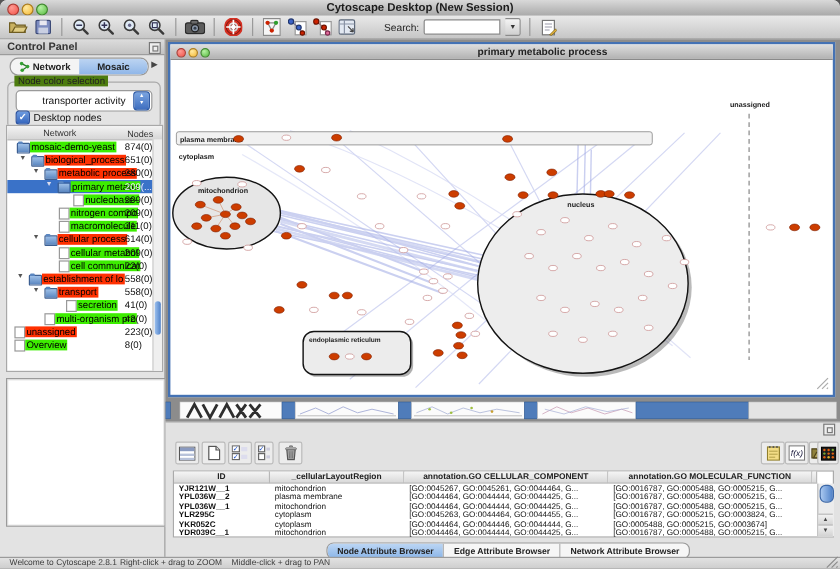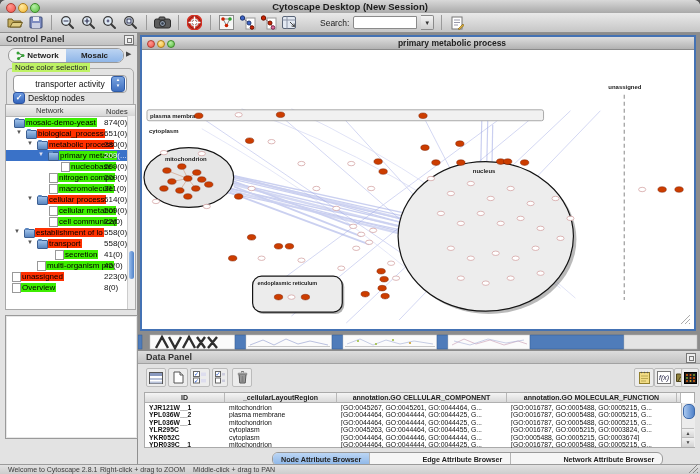--- a/index.html
+++ b/index.html
@@ -28,21 +28,21 @@
   #cp-header{left:0;top:33px;width:137px;height:13px;background:linear-gradient(#dcdcdc,#c2c2c2);
              border-bottom:1px solid #9c9c9c;font-weight:bold;font-size:9px;color:#333;padding:1px 0 0 6px;box-sizing:border-box;}
   .float-icon{width:8px;height:8px;border:1px solid #777;background:#eee;top:35px;}
   .float-icon:after{content:"";position:absolute;left:2px;top:2px;width:3px;height:3px;border:1px solid #777;}
   #cp-tabs{left:8px;top:48px;width:114px;height:13px;border:1px solid #999;border-radius:7px;background:#f4f4f4;
            display:flex;overflow:hidden;}
   .cp-tab{flex:1;display:flex;align-items:center;justify-content:center;font-size:8px;font-weight:bold;color:#222;gap:2px;}
   .cp-tab.sel{background:linear-gradient(#bcd4f2,#8fb6e8);}
   #tab-arrow{left:126px;top:50px;font-size:7px;color:#444;}
   #colorsel-box{left:6px;top:68px;width:126px;height:38px;border:1px solid #aaa;border-radius:5px;}
-  #colorsel-legend{left:12px;top:63px;background:#bef264;padding:0 3px;font-size:8px;color:#222;}
+  #colorsel-legend{left:12px;top:63px;background:#4d7c0f;padding:0 3px;font-size:8px;color:#222;}
   #color-combo{left:13px;top:75px;width:112px;height:16px;background:#fff;border:1px solid #9a9a9a;border-radius:4px;
                font-size:8.5px;display:flex;align-items:center;justify-content:center;}
   #combo-stepper{left:111px;top:76px;width:12px;height:14px;border-radius:3px;background:linear-gradient(#7aa4e0,#3f6fc0);
                  color:#fff;font-size:4.5px;line-height:6px;text-align:center;border:.5px solid #2d5aa6;}
   #select-nodes-cb{left:13px;top:92px;width:10px;height:10px;border-radius:3px;background:linear-gradient(#6d9be0,#3465bd);
                    border:.5px solid #2a52a0;color:#fff;font-size:8px;line-height:10px;text-align:center;font-weight:bold;}
   #select-nodes-label{left:28px;top:93px;font-size:8.5px;}
   
   #tree{left:5px;top:104px;width:131px;height:206px;background:#fff;border:1px solid #a8a8a8;box-sizing:border-box;overflow:hidden;}
   #tree-header{height:11px;background:linear-gradient(#f3f3f3,#d6d6d6);border-bottom:1px solid #b5b5b5;position:relative;
@@ -87,21 +87,21 @@
   .dc{position:absolute;top:0;overflow:hidden;}
   .dc0{left:4px;width:76px;font-weight:bold;}
   .dc1{left:84px;width:108px;}
   .dc2{left:196px;width:166px;}
   .dc3{left:366px;width:166px;}
   #dscroll{position:absolute;left:536px;top:10px;width:13px;height:44px;background:#ececec;border-left:1px solid #bbb;}
   #dthumb{position:absolute;left:1px;top:1px;width:10px;height:13px;border-radius:5px;background:linear-gradient(90deg,#a9c8f0,#4f81c8);border:.5px solid #3c68a8;}
   .dsbtn{position:absolute;left:0;width:12px;height:9px;background:linear-gradient(#f2f2f2,#d2d2d2);border-top:1px solid #bbb;
          font-size:5px;text-align:center;color:#444;line-height:9px;}
   
-  #btabs{left:272px;top:452px;height:12px;display:flex;border:1px solid #9a9a9a;border-radius:6px;overflow:hidden;background:#f6f6f6;gap:44px;}
+  #btabs{left:272px;top:452px;height:12px;display:flex;border:1px solid #9a9a9a;border-radius:6px;overflow:hidden;background:#f6f6f6;}
   .btab{padding:0 8px;font-size:7.2px;font-weight:bold;color:#222;display:flex;align-items:center;border-right:1px solid #b5b5b5;}
   .btab:last-child{border-right:none;}
   .btab.sel{background:linear-gradient(#bcd6f4,#8cb6e8);}
   
   #statusbar{left:0;top:464px;width:700px;height:10px;background:linear-gradient(#e2e2e2,#cdcdcd);border-top:1px solid #9b9b9b;box-sizing:border-box;}
   .status-txt{top:465.5px;font-size:7px;color:#3a3a3a;}
 </style>
 </head>
 <body>
 
@@ -553,21 +553,20 @@
       </g>
       <g stroke="#aaa" stroke-width="1">
         <line x1="541" y1="276" x2="550" y2="267"></line>
           <line x1="545" y1="276" x2="550" y2="271"></line>
           <line x1="549" y1="276" x2="550" y2="275"></line>
       </g>
     </svg>
   </div>
 
   <div class="abs" id="dpanel"></div>
-  <div class="abs" id="dp-header">Data Panel</div>
   <div class="abs float-icon" style="left:686px;top:353px;"></div>
 
   <div class="dpi" style="left:146px">
     <svg width="14" height="12">
         <rect x="0.5" y="0.5" width="13" height="11" fill="#fff" stroke="#555"></rect>
         <rect x="1" y="1" width="12" height="3" fill="#8a9ac0"></rect>
         <rect x="1" y="6" width="12" height="2" fill="#b8c2da"></rect>
         <rect x="1" y="9.5" width="12" height="2" fill="#b8c2da"></rect>
       </svg>
   </div>

